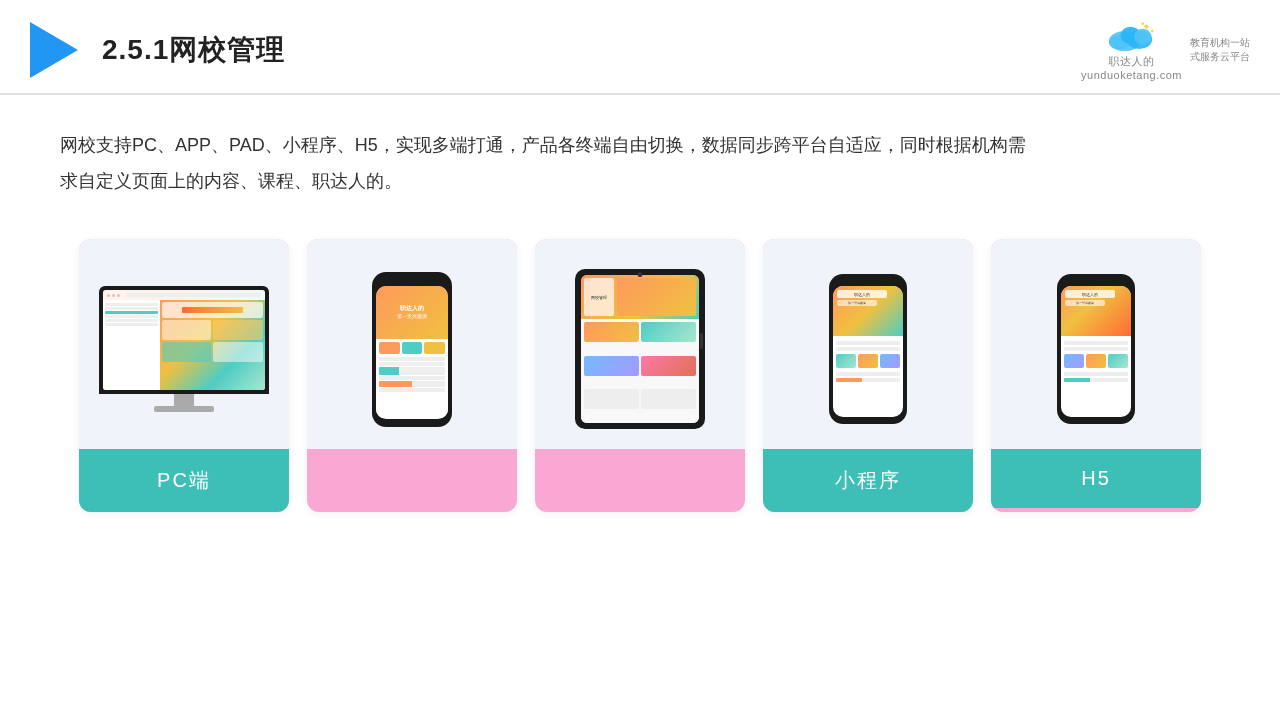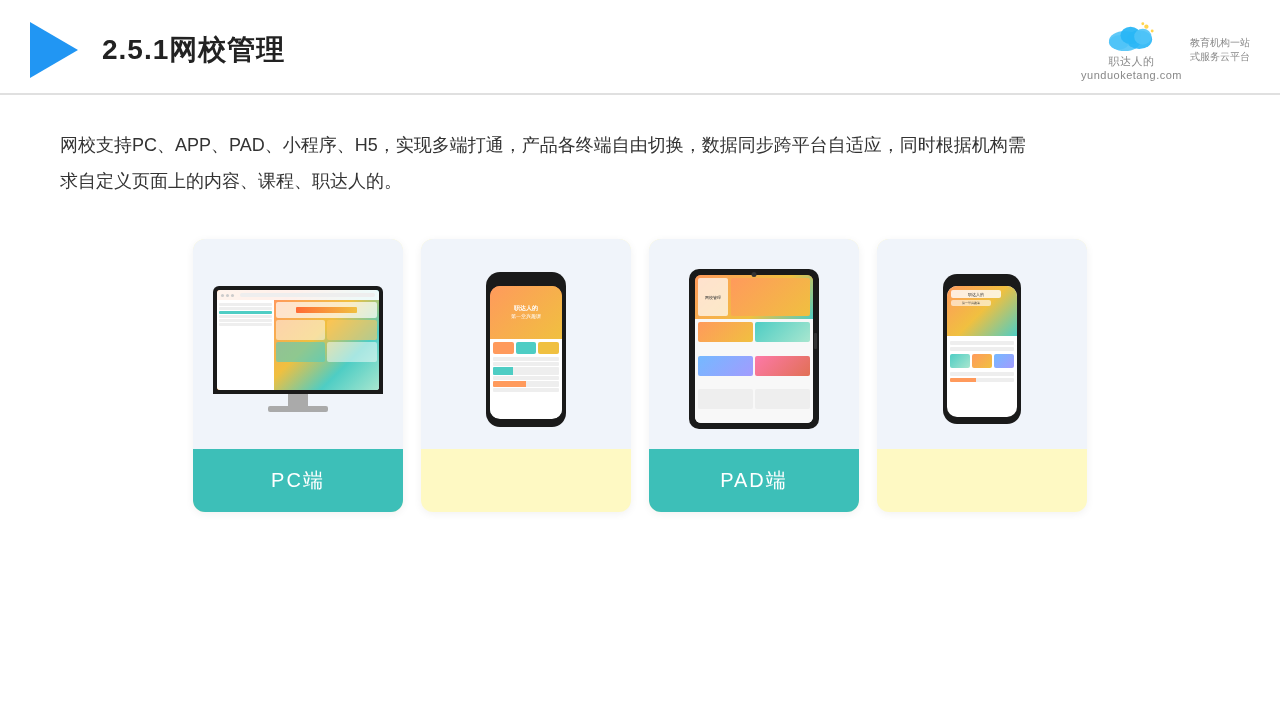--- a/index.html
+++ b/index.html
@@ -76,21 +76,21 @@
 
     
     .cards-container {
       display: flex;
       gap: 18px;
       padding: 30px 55px 0 55px;
       justify-content: center;
     }
 
     .card {
-      background: #fef9c3;
+      background: #f9a8d4;
       border-radius: 12px;
       width: 210px;
       display: flex;
       flex-direction: column;
       align-items: center;
       overflow: hidden;
       box-shadow: 0 2px 8px rgba(0,0,0,0.06);
     }
 
     .card-image-area {
@@ -474,21 +474,20 @@
             <div class="tablet-card-mini" style="background:linear-gradient(135deg,#4ecdc4,#a8e6cf);"></div>
             <div class="tablet-card-mini" style="background:linear-gradient(135deg,#74b9ff,#a29bfe);"></div>
             <div class="tablet-card-mini" style="background:linear-gradient(135deg,#fd79a8,#e17055);"></div>
             <div class="tablet-card-mini" style="background:#eee;"></div>
             <div class="tablet-card-mini" style="background:#eee;"></div>
           </div>
         </div>
         <div class="tablet-btn"></div>
       </div>
     </div>
-    <div class="card-label">PAD端</div>
   </div>
 
   <div class="card">
     <div class="card-image-area">
       <div class="mini-phone">
         <div class="mini-phone-notch"></div>
         <div class="mini-phone-screen">
           <div class="mini-screen-banner">
             <div style="display:flex;flex-direction:column;align-items:flex-start;padding:4px;width:100%;">
               <div style="width:50px;height:8px;background:rgba(255,255,255,0.8);border-radius:2px;margin-bottom:2px;display:flex;align-items:center;justify-content:center;font-size:4px;color:#333;">职达人的</div>
@@ -502,16 +501,44 @@
               <div class="mini-grid-item"></div>
               <div class="mini-grid-item"></div>
               <div class="mini-grid-item"></div>
             </div>
             <div class="mini-row" style="margin-top:4px;"></div>
             <div style="height:4px;background:linear-gradient(90deg,#ff9a5c 40%,#eee 40%);margin:2px 0;border-radius:1px;"></div>
           </div>
         </div>
       </div>
     </div>
-  </div>
-
+    <div class="card-label">小程序</div>
+  </div>
+
+  <div class="card">
+    <div class="card-image-area">
+      <div class="mini-phone">
+        <div class="mini-phone-notch"></div>
+        <div class="mini-phone-screen">
+          <div class="mini-screen-banner" style="background:linear-gradient(135deg,#ff9a5c 0%,#f0c040 40%,#ff6b35 100%);">
+            <div style="display:flex;flex-direction:column;align-items:flex-start;padding:4px;width:100%;">
+              <div style="width:50px;height:8px;background:rgba(255,255,255,0.8);border-radius:2px;margin-bottom:2px;display:flex;align-items:center;justify-content:center;font-size:4px;color:#333;">职达人的</div>
+              <div style="width:40px;height:6px;background:rgba(255,255,255,0.6);border-radius:2px;font-size:3px;color:#333;display:flex;align-items:center;justify-content:center;">第一堂兴趣课</div>
+            </div>
+          </div>
+          <div class="mini-screen-body">
+            <div class="mini-row"></div>
+            <div class="mini-row"></div>
+            <div class="mini-grid">
+              <div class="mini-grid-item" style="background:linear-gradient(135deg,#74b9ff,#a29bfe);"></div>
+              <div class="mini-grid-item" style="background:linear-gradient(135deg,#ff9a5c,#f0c040);"></div>
+              <div class="mini-grid-item" style="background:linear-gradient(135deg,#4ecdc4,#a8e6cf);"></div>
+            </div>
+            <div class="mini-row" style="margin-top:4px;"></div>
+            <div style="height:4px;background:linear-gradient(90deg,#4ecdc4 40%,#eee 40%);margin:2px 0;border-radius:1px;"></div>
+          </div>
+        </div>
+      </div>
+    </div>
+    <div class="card-label">H5</div>
+  </div>
 
 </div>
 
 </body></html>

